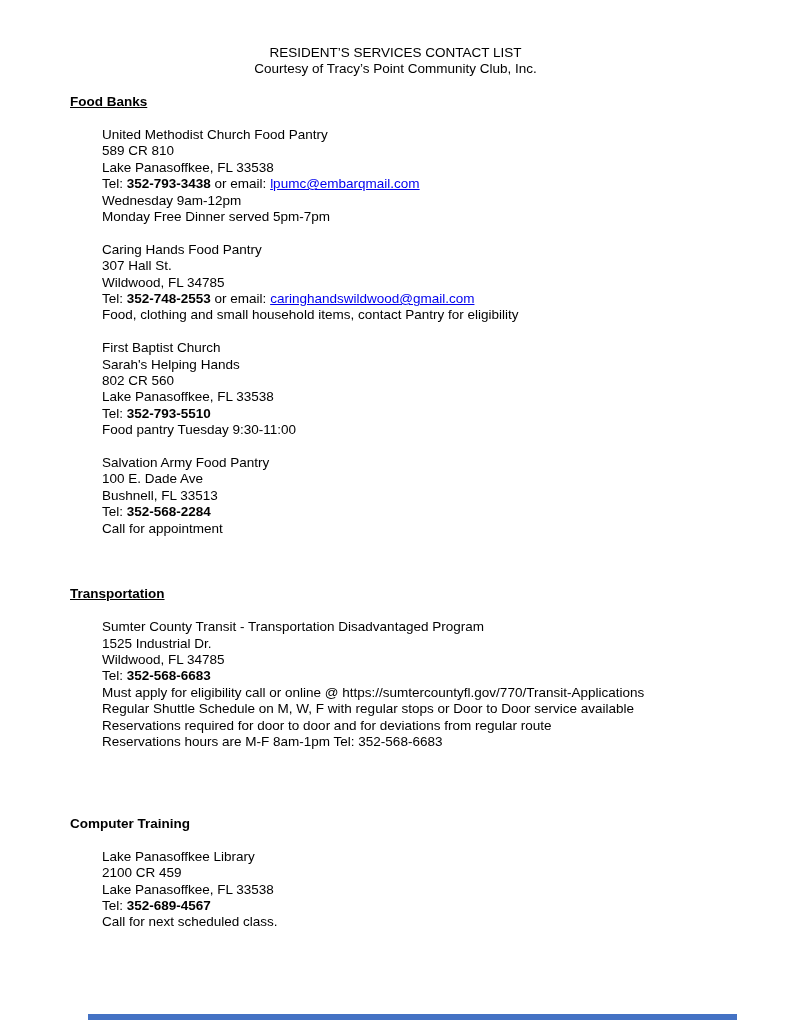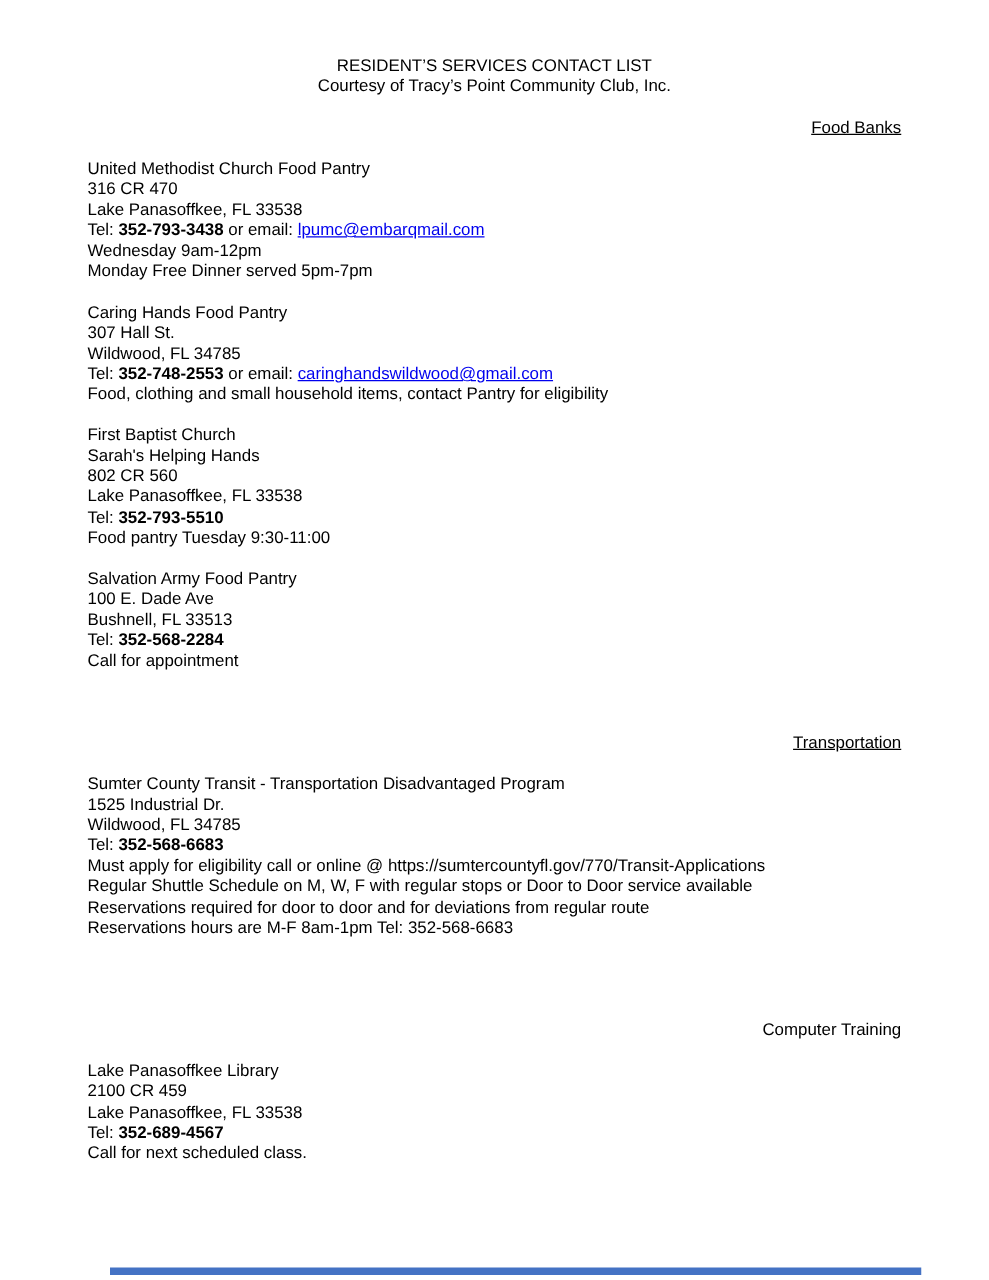--- a/index.html
+++ b/index.html
@@ -25,26 +25,25 @@
   }
   .doc-title, .doc-subtitle {
     font-weight: normal;
     font-size: 13.5px;
     line-height: 16.4px;
   }
   .section { }
   .section--transportation { padding-top: 32.8px; }
   .section--computer-training { padding-top: 49.2px; }
   .section-heading {
-    font-weight: normal;
+    font-weight: bold;
     margin-bottom: 16.4px;
-    text-align: right;
   }
   .section-heading.underlined { text-decoration: underline; }
-  .entry { margin-bottom: 16.4px; }
+  .entry { margin-bottom: 16.4px; margin-left: 32px; }
   .entry-line { white-space: pre-wrap; }
   .bold { font-weight: bold; }
   a.link, .link {
     color: var(--link-color, #0000EE);
     text-decoration: underline;
     cursor: pointer;
   }
   .bottom-bar {
     position: absolute;
     left: 88px;
@@ -60,21 +59,21 @@
 <div class="page">
   <div class="doc-header">
     <div class="doc-title">RESIDENT’S SERVICES CONTACT LIST</div>
     <div class="doc-subtitle">Courtesy of Tracy’s Point Community Club, Inc.</div>
   </div>
   <div id="doc-body">
       <div class="section section--food-banks">
         <div class="section-heading underlined">Food Banks</div>
         <div class="entry">
           <div class="entry-line"><span>United Methodist Church Food Pantry</span></div>
-          <div class="entry-line"><span>316 CR 470</span></div>
+          <div class="entry-line"><span>589 CR 810</span></div>
           <div class="entry-line"><span>Lake Panasoffkee, FL 33538</span></div>
           <div class="entry-line"><span>Tel: </span><span class="bold">352-793-3438</span><span> or email: </span><a class="link">lpumc@embarqmail.com</a></div>
           <div class="entry-line"><span>Wednesday 9am-12pm</span></div>
           <div class="entry-line"><span>Monday Free Dinner served 5pm-7pm</span></div>
         </div>
         <div class="entry">
           <div class="entry-line"><span>Caring Hands Food Pantry</span></div>
           <div class="entry-line"><span>307 Hall St.</span></div>
           <div class="entry-line"><span>Wildwood, FL 34785</span></div>
           <div class="entry-line"><span>Tel: </span><span class="bold">352-748-2553</span><span> or email: </span><a class="link">caringhandswildwood@gmail.com</a></div>

